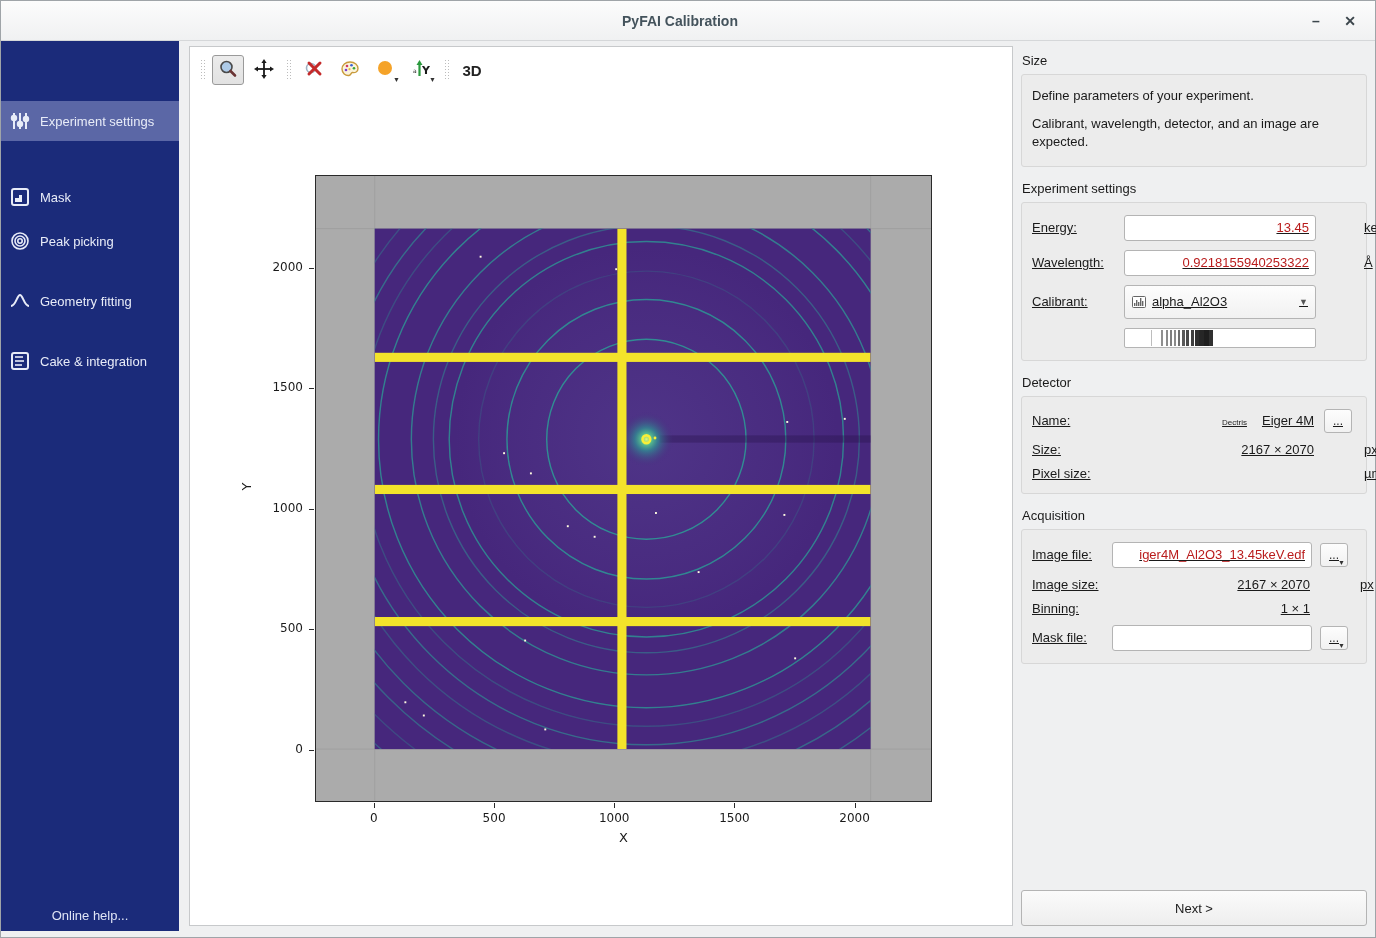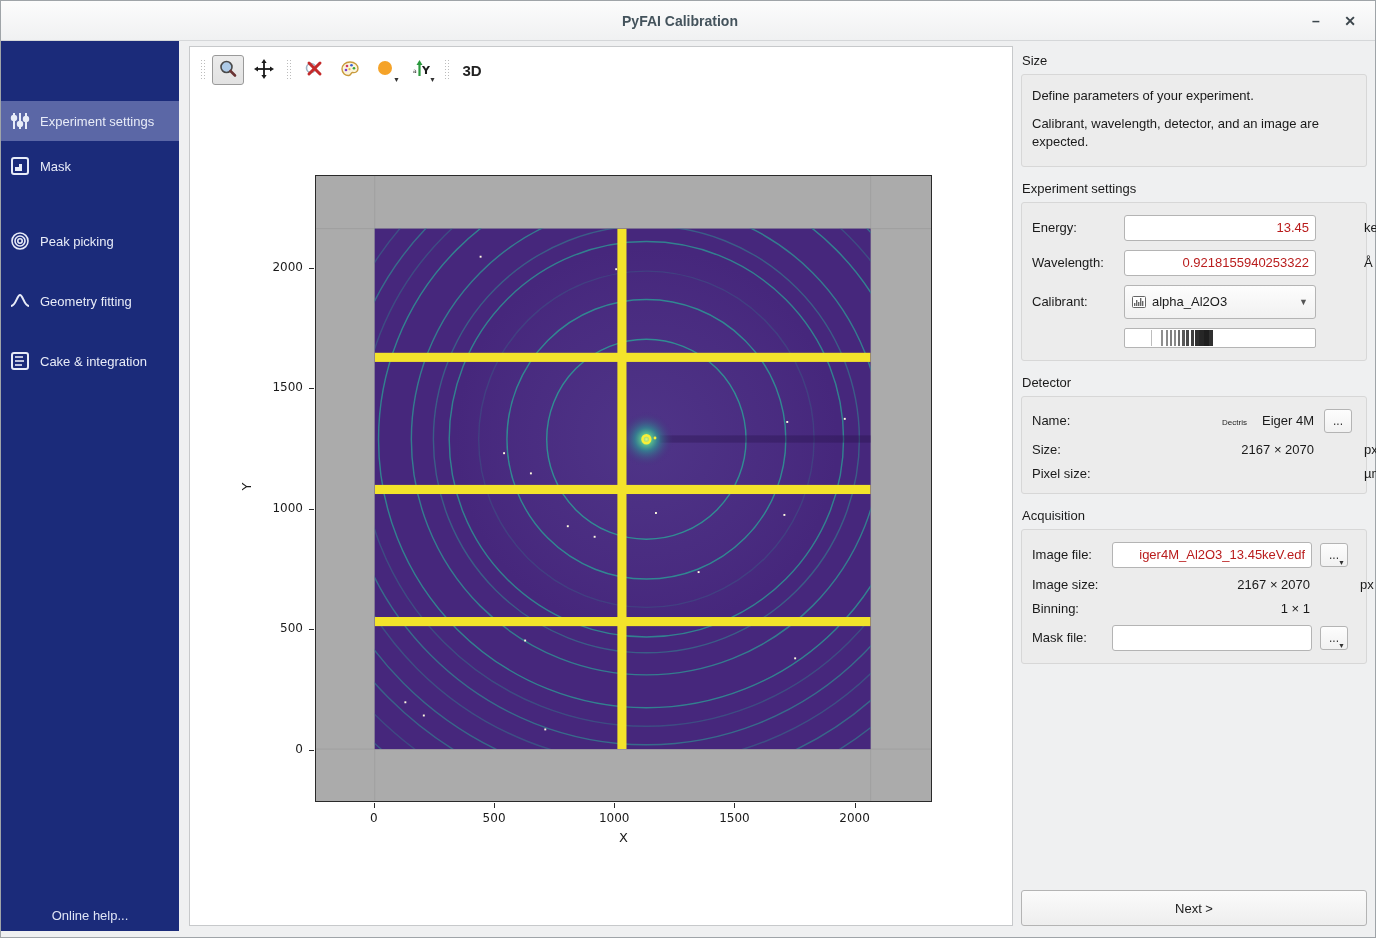--- a/index.html
+++ b/index.html
@@ -103,21 +103,21 @@
   }
   .group-title { font-size:13px; color:#1a1a1a; margin:14px 0 6px 1px; }
   .group-box {
     background:#ececec; border:1px solid #d7d7d7; border-radius:3px;
     padding:12px 10px;
   }
   #help-box p { font-size:13px; line-height:1.4; margin-bottom:10px; }
   #help-box p:last-child { margin-bottom:2px; }
   .form-row {
     display:grid; grid-template-columns:92px 1fr 40px;
-    align-items:center; margin-bottom:9px; font-size:13px;
+    align-items:center; margin-bottom:9px; font-size:13px;text-decoration:underline;
   }
   .form-row:last-child { margin-bottom:0; }
   .det-row { grid-template-columns:80px 1fr 40px; }
   .row-label { color:#1a1a1a; }
   .unit-cell { padding-left:23px;margin-left:25px; }
   .text-input {
     height:26px; width:100%; border:1px solid #b4b4b4; border-radius:3px;
     background:#fff; font-size:13px; font-family:"Liberation Sans",sans-serif;
     padding:0 6px; color:#b91c1c; text-align:right;
   }
@@ -171,21 +171,21 @@
               <circle cx="4" cy="7" r="2.2"></circle>
           <line x1="10" y1="2" x2="10" y2="18"></line>
               <circle cx="10" cy="13" r="2.2"></circle>
           <line x1="16" y1="2" x2="16" y2="18"></line>
               <circle cx="16" cy="8" r="2.2"></circle>
         </g>
           </svg>
       </span>
       <span>Experiment settings</span>
     </div>
-    <div class="side-item" style="top:105px">
+    <div class="side-item" style="top:136px">
       <span class="icn">
         <svg viewBox="0 0 20 20">
             <rect x="2" y="2" width="16" height="16" rx="2" fill="none" stroke="#e8ecf8" stroke-width="2"></rect>
           <path d="M5 15 L5 11 L9 11 L9 8 L12 8 L12 15 Z" fill="#e8ecf8"></path>
           </svg>
       </span>
       <span>Mask</span>
     </div>
     <div class="side-item" style="top:180px">
       <span class="icn">

